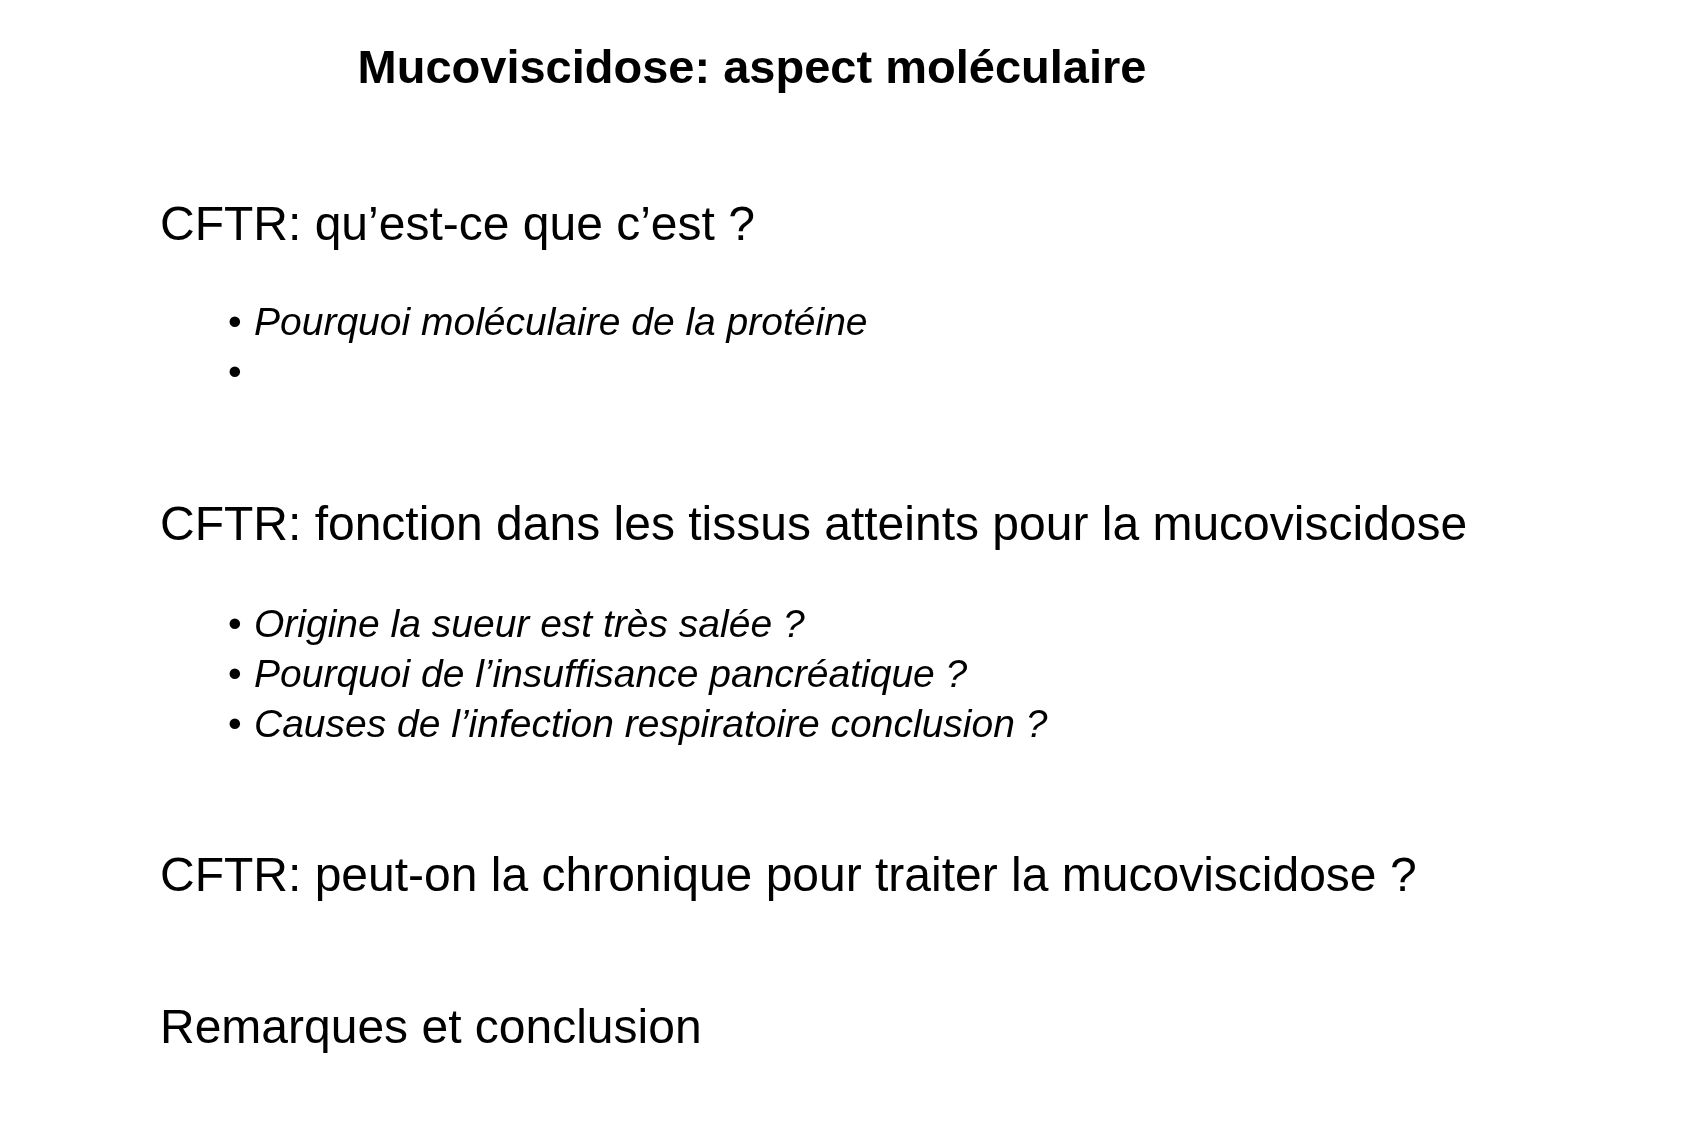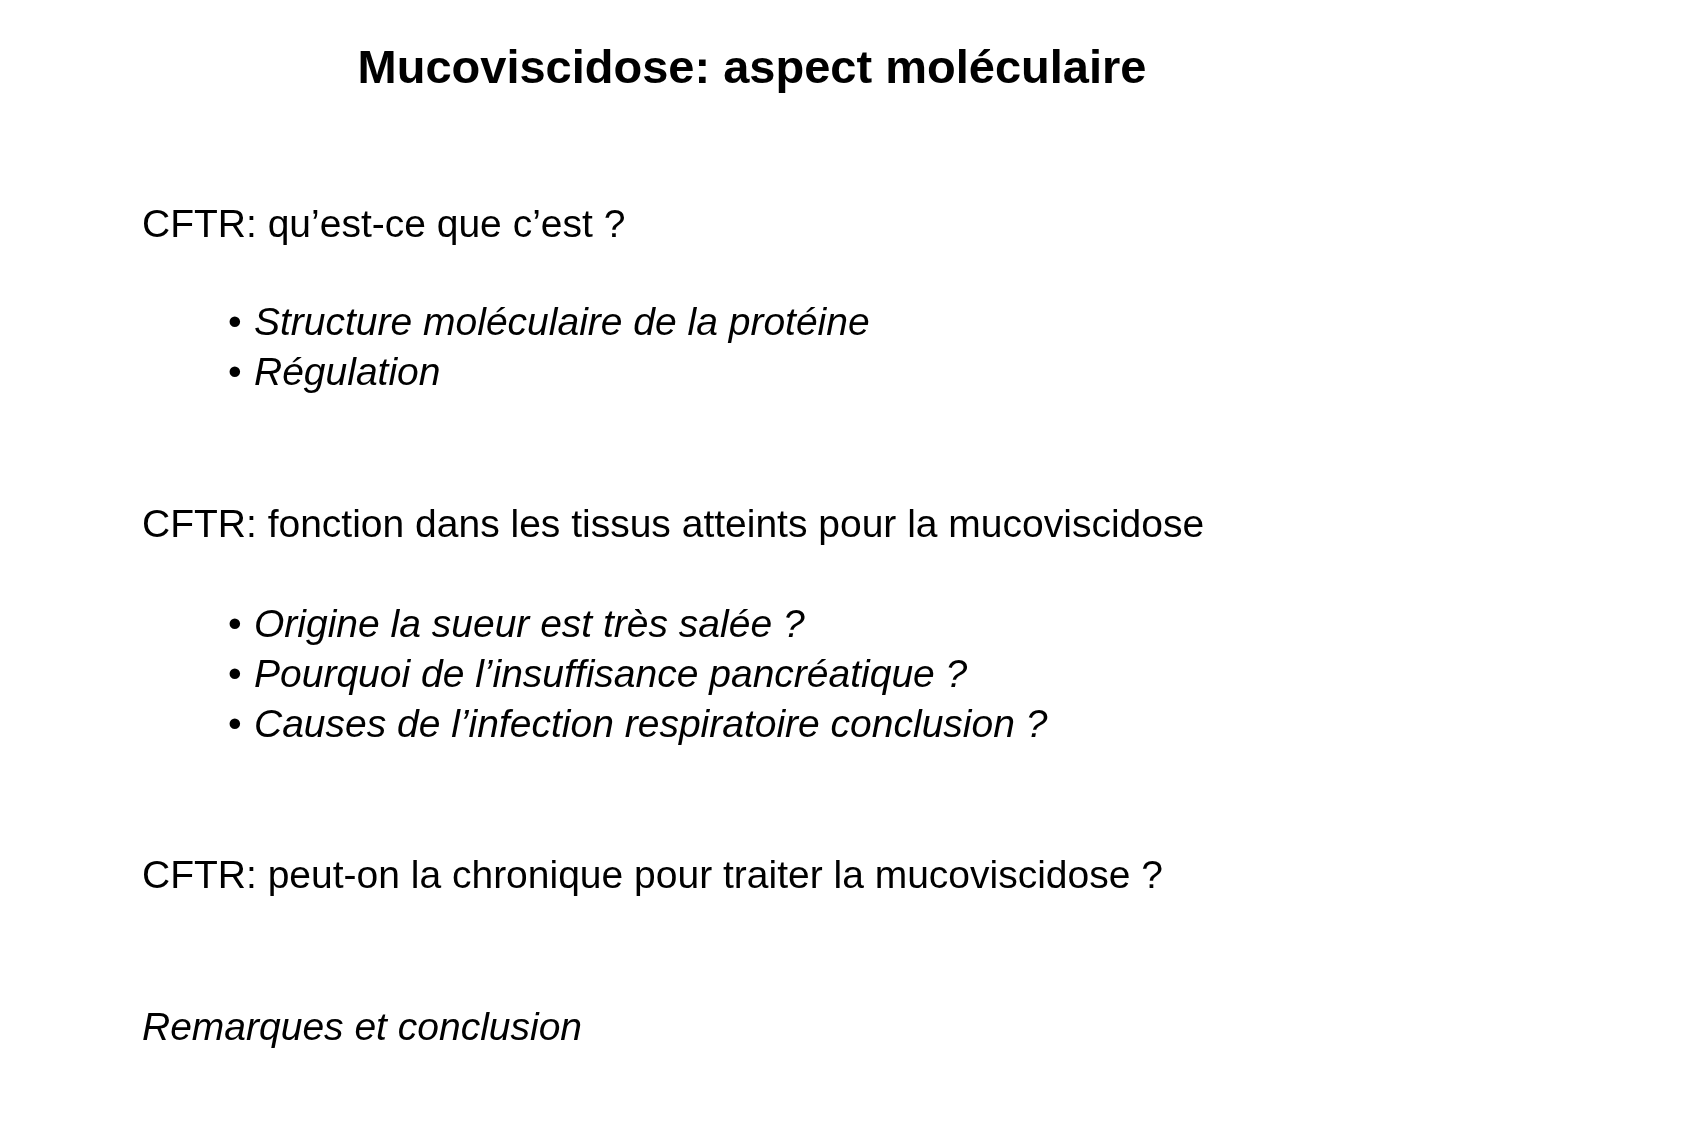--- a/index.html
+++ b/index.html
@@ -28,22 +28,22 @@
       width: 1504px;
       top: 37px;
       text-align: center;
       font-weight: bold;
       font-size: 47px;
       line-height: 60px;
       white-space: nowrap;
     }
     .heading {
       position: absolute;
-      left: 142px;
-      font-size: 39px;
+      left: 160px;
+      font-size: 48px;
       line-height: 48px;
       white-space: nowrap;
     }
     .bullet {
       position: absolute;
       left: 228px;
       font-size: 39px;
       line-height: 48px;
       white-space: nowrap;
       display: flex;
@@ -62,39 +62,38 @@
 <body>
 
 <div class="slide">
 
   <div class="title">Mucoviscidose: aspect moléculaire</div>
 
   <div class="heading" style="top:200px;">CFTR: qu’est-ce que c’est ?</div>
 
   <div class="bullet" style="top:298px;">
     <span class="dot">•</span>
-    <span class="txt">Structure moléculaire de la protéine</span>
+    <span class="txt">Pourquoi moléculaire de la protéine</span>
   </div>
   <div class="bullet" style="top:348px;">
     <span class="dot">•</span>
-    <span class="txt">Régulation</span>
   </div>
 
   <div class="heading" style="top:500px;">CFTR: fonction dans les tissus atteints pour la mucoviscidose</div>
 
   <div class="bullet" style="top:600px;">
     <span class="dot">•</span>
     <span class="txt">Origine la sueur est très salée ?</span>
   </div>
   <div class="bullet" style="top:650px;">
     <span class="dot">•</span>
     <span class="txt">Pourquoi de l’insuffisance pancréatique ?</span>
   </div>
   <div class="bullet" style="top:700px;">
     <span class="dot">•</span>
     <span class="txt">Causes de l’infection respiratoire conclusion ?</span>
   </div>
 
   <div class="heading" style="top:851px;">CFTR: peut-on la chronique pour traiter la mucoviscidose ?</div>
 
-  <div class="heading" style="top:1003px;font-style:italic;">Remarques et conclusion</div>
+  <div class="heading" style="top:1003px;">Remarques et conclusion</div>
 
 </div>
 
 </body></html>

